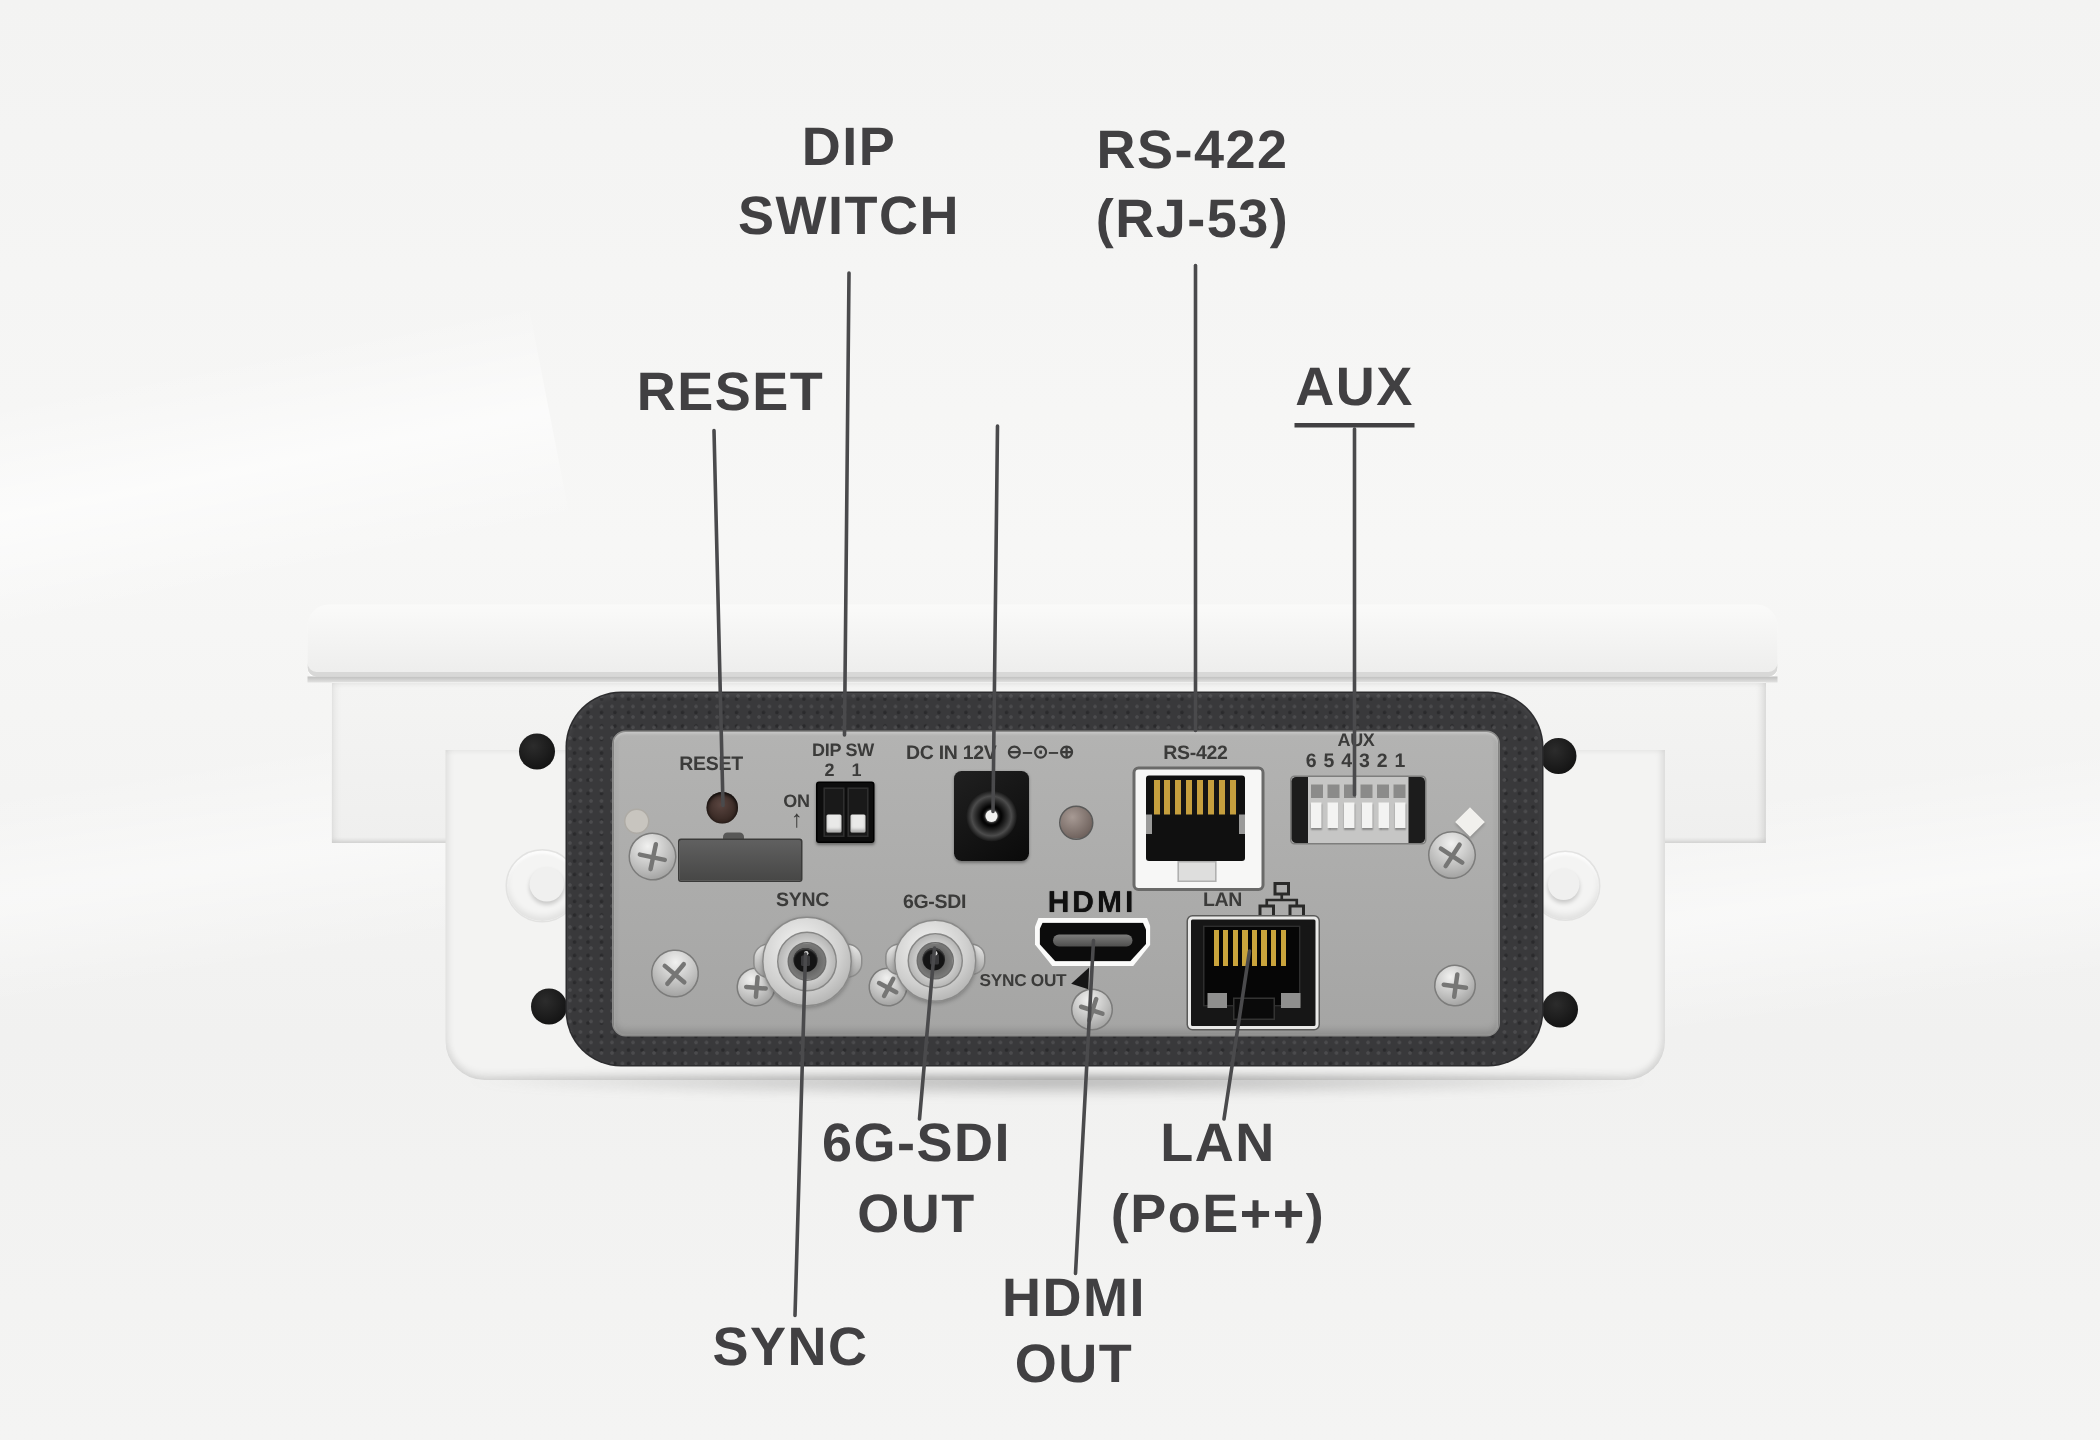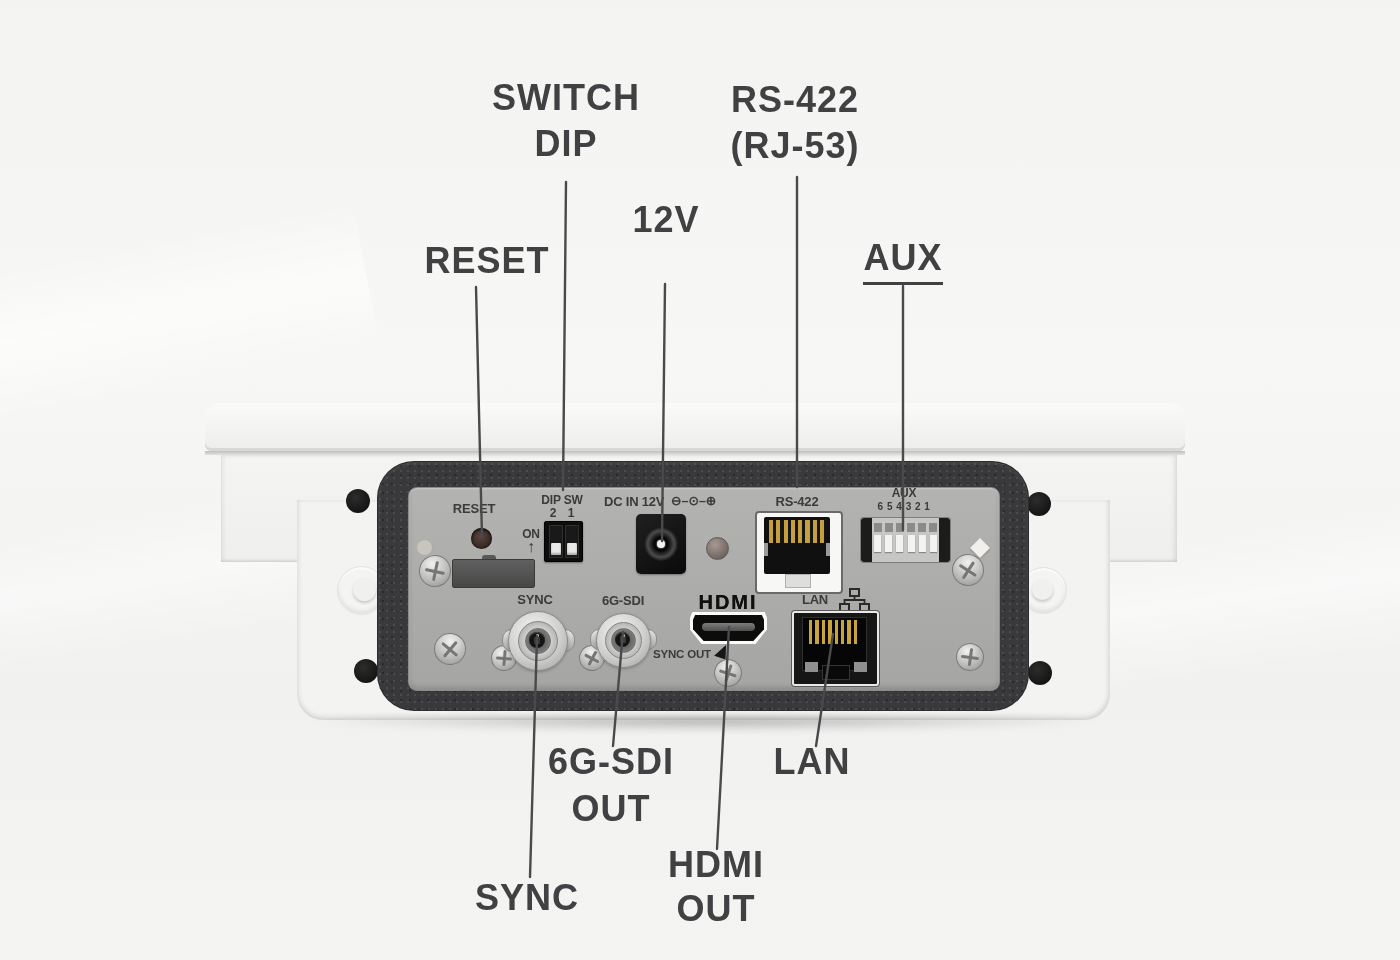--- a/index.html
+++ b/index.html
@@ -89,21 +89,21 @@
   <div class="abs" style="left:755px;top:511px;width:84px;height:79px;background:#f7f7f6;border:2px solid #6a6a69;border-radius:4px;">
     <div class="abs" style="left:7px;top:4px;width:66px;height:57px;background:#101010;border-radius:2px;">
       <div class="abs" style="left:5px;top:3px;width:56px;height:23px;background:repeating-linear-gradient(90deg,#c59f3e 0 4px,#141414 4px 7.3px);"></div>
       <div class="abs" style="left:0;top:26px;width:4px;height:13px;background:#9a9a99;"></div>
       <div class="abs" style="right:0;top:26px;width:4px;height:13px;background:#9a9a99;"></div>
     </div>
     <div class="abs" style="left:28px;top:61px;width:24px;height:12px;background:#dededd;border:1px solid #b0b0af;"></div>
   </div>
 
   <div class="ptext" style="left:874px;top:487px;width:60px;font-size:12px;">AUX</div>
-  <div class="ptext" style="left:861px;top:500px;width:86px;font-size:10px;letter-spacing:0.5px;text-align:center;">6 5 4 3 2 1</div>
+  <div class="ptext" style="left:861px;top:500px;width:86px;font-size:13px;letter-spacing:0.5px;text-align:center;">6 5 4 3 2 1</div>
   <div class="abs" style="left:860px;top:517px;width:89px;height:44px;background:#c6c6c5;border:1px solid #7e7e7d;border-radius:3px;">
     <div class="abs" style="left:0;top:0;width:11px;height:100%;background:#1c1c1c;border-radius:3px 0 0 3px;"></div>
     <div class="abs" style="right:0;top:0;width:11px;height:100%;background:#1c1c1c;border-radius:0 3px 3px 0;"></div>
     <div class="abs" style="left:11px;top:0;width:67px;height:100%;display:flex;justify-content:space-around;align-items:flex-start;padding-top:5px;box-sizing:border-box;">
       <div>
           <div style="width:8px;height:9px;background:#8b8b8a;margin:0 auto;"></div>
           <div style="width:7px;height:17px;background:#f3f3f2;margin:3px auto 0;box-shadow:0 1px 1px rgba(0,0,0,.3);"></div>
         </div>
       <div>
           <div style="width:8px;height:9px;background:#8b8b8a;margin:0 auto;"></div>
@@ -186,43 +186,43 @@
       <line x1="797" y1="177" x2="797" y2="487"></line>
       <line x1="903" y1="286" x2="903" y2="530"></line>
       <line x1="537" y1="636" x2="530" y2="877"></line>
       <line x1="623" y1="632" x2="613" y2="746"></line>
       <line x1="729" y1="627" x2="717" y2="849"></line>
       <line x1="833" y1="634" x2="816" y2="746"></line>
     </g>
   </svg>
 
   <div class="callout" style="left:426px;top:75px;width:280px;">
+    <div>DIP</div>
     <div>SWITCH</div>
-    <div>DIP</div>
   </div>
   <div class="callout" style="left:655px;top:77px;width:280px;">
     <div>RS-422</div>
     <div>(RJ-53)</div>
   </div>
   <div class="callout" style="left:367px;top:238px;width:240px;">
     <div>RESET</div>
   </div>
   <div class="callout" style="left:546px;top:197px;width:240px;">
-    <div>12V</div>
   </div>
   <div class="callout" style="left:783px;top:235px;width:240px;">
     <div><span class="underlined">AUX</span></div>
   </div>
 
   <div class="callout" style="left:491px;top:738px;width:240px;line-height:47px;">
     <div>6G-SDI</div>
     <div>OUT</div>
   </div>
   <div class="callout" style="left:672px;top:738px;width:280px;line-height:47px;">
     <div>LAN</div>
+    <div>(PoE++)</div>
   </div>
   <div class="callout" style="left:407px;top:875px;width:240px;">
     <div>SYNC</div>
   </div>
   <div class="callout" style="left:596px;top:843px;width:240px;line-height:44px;">
     <div>HDMI</div>
     <div>OUT</div>
   </div>
 
 </div>

